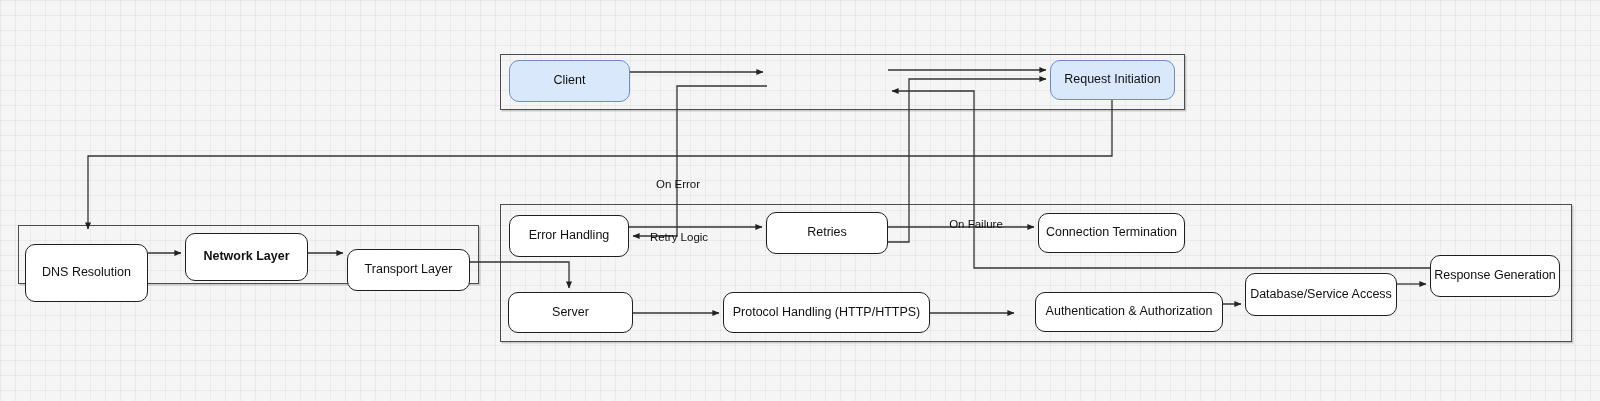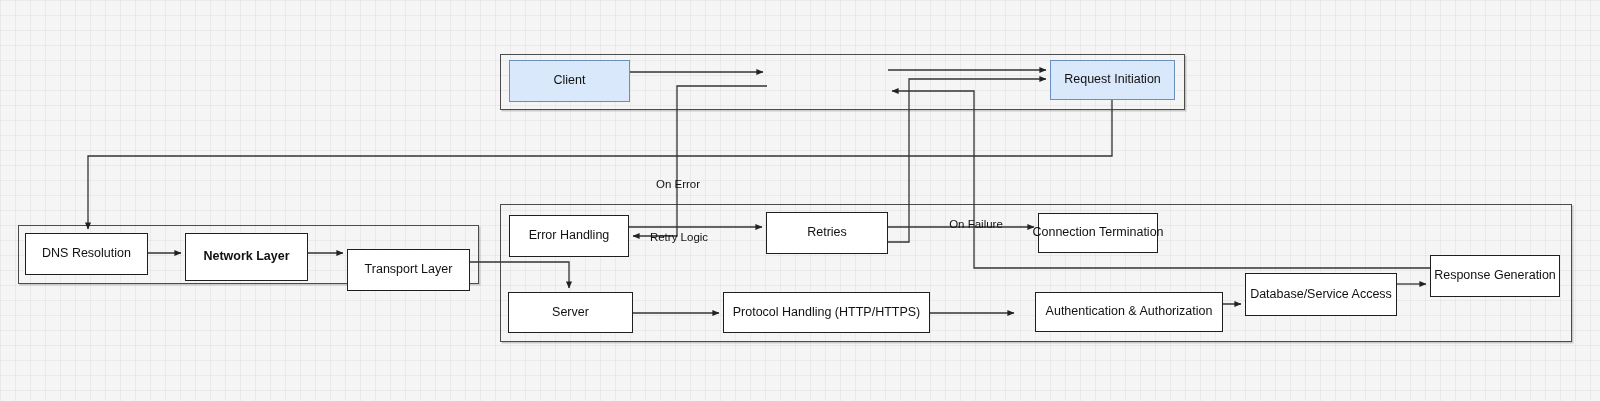--- a/index.html
+++ b/index.html
@@ -20,21 +20,21 @@
     box-shadow:1.5px 1.5px 0 rgba(150,150,150,0.45);
     background:transparent;
   }
   .node{
     position:absolute;
     display:flex;align-items:center;justify-content:center;
     text-align:center;
     font-size:12.5px;color:#111;line-height:1.05;
     background:#ffffff;
     border:1.3px solid #1f1f1f;
-    border-radius:0;
+    border-radius:10px;
     box-sizing:border-box;
     padding:14px 2px;
     white-space:nowrap;
   }
   .node.blue{
     background:#dae8fc;
     border:1.3px solid #6c8ebf;
   }
   svg.wires{position:absolute;left:0;top:0;pointer-events:none;}
   .edge-label{
@@ -44,26 +44,26 @@
     white-space:nowrap;
   }
   
   #g-top {left:500px;top:54px;width:683px;height:54px;}
   #g-left{left:18px;top:225px;width:459px;height:57px;}
   #g-main{left:500px;top:204px;width:1070px;height:136px;}
   
   #n-client   {left:509px;top:60px;width:121px;height:42px;}
   #n-browser  {left:767px;top:61px;width:121px;height:40px;}
   #n-reqinit  {left:1050px;top:60px;width:125px;height:40px;}
-  #n-dns      {left:25px;top:233px;width:123px;height:42px;}
+  #n-dns      {left:25px;top:244px;width:123px;height:58px;}
   #n-network  {left:185px;top:233px;width:123px;height:48px;font-weight:bold;}
   #n-transport{left:347px;top:233px;width:123px;height:42px;margin-top:16px;}
   #n-errh     {left:509px;top:215px;width:120px;height:42px;}
   #n-retries  {left:766px;top:212px;width:122px;height:42px;}
-  #n-connterm {left:1038px;top:213px;width:120px;height:40px;}
+  #n-connterm {left:1038px;top:213px;width:147px;height:40px;}
   #n-server   {left:508px;top:292px;width:125px;height:41px;}
   #n-protocol {left:723px;top:292px;width:207px;height:41px;}
   #n-auth     {left:1018px;top:292px;width:188px;height:40px;margin-left:17px;}
   #n-dbaccess {left:1245px;top:273px;width:152px;height:43px;}
   #n-respgen  {left:1430px;top:255px;width:130px;height:42px;}
   
   #lbl-on-error   {left:678px;top:184px;}
   #lbl-retry-logic{left:679px;top:237px;}
   #lbl-on-failure {left:976px;top:224px;}
 </style>

